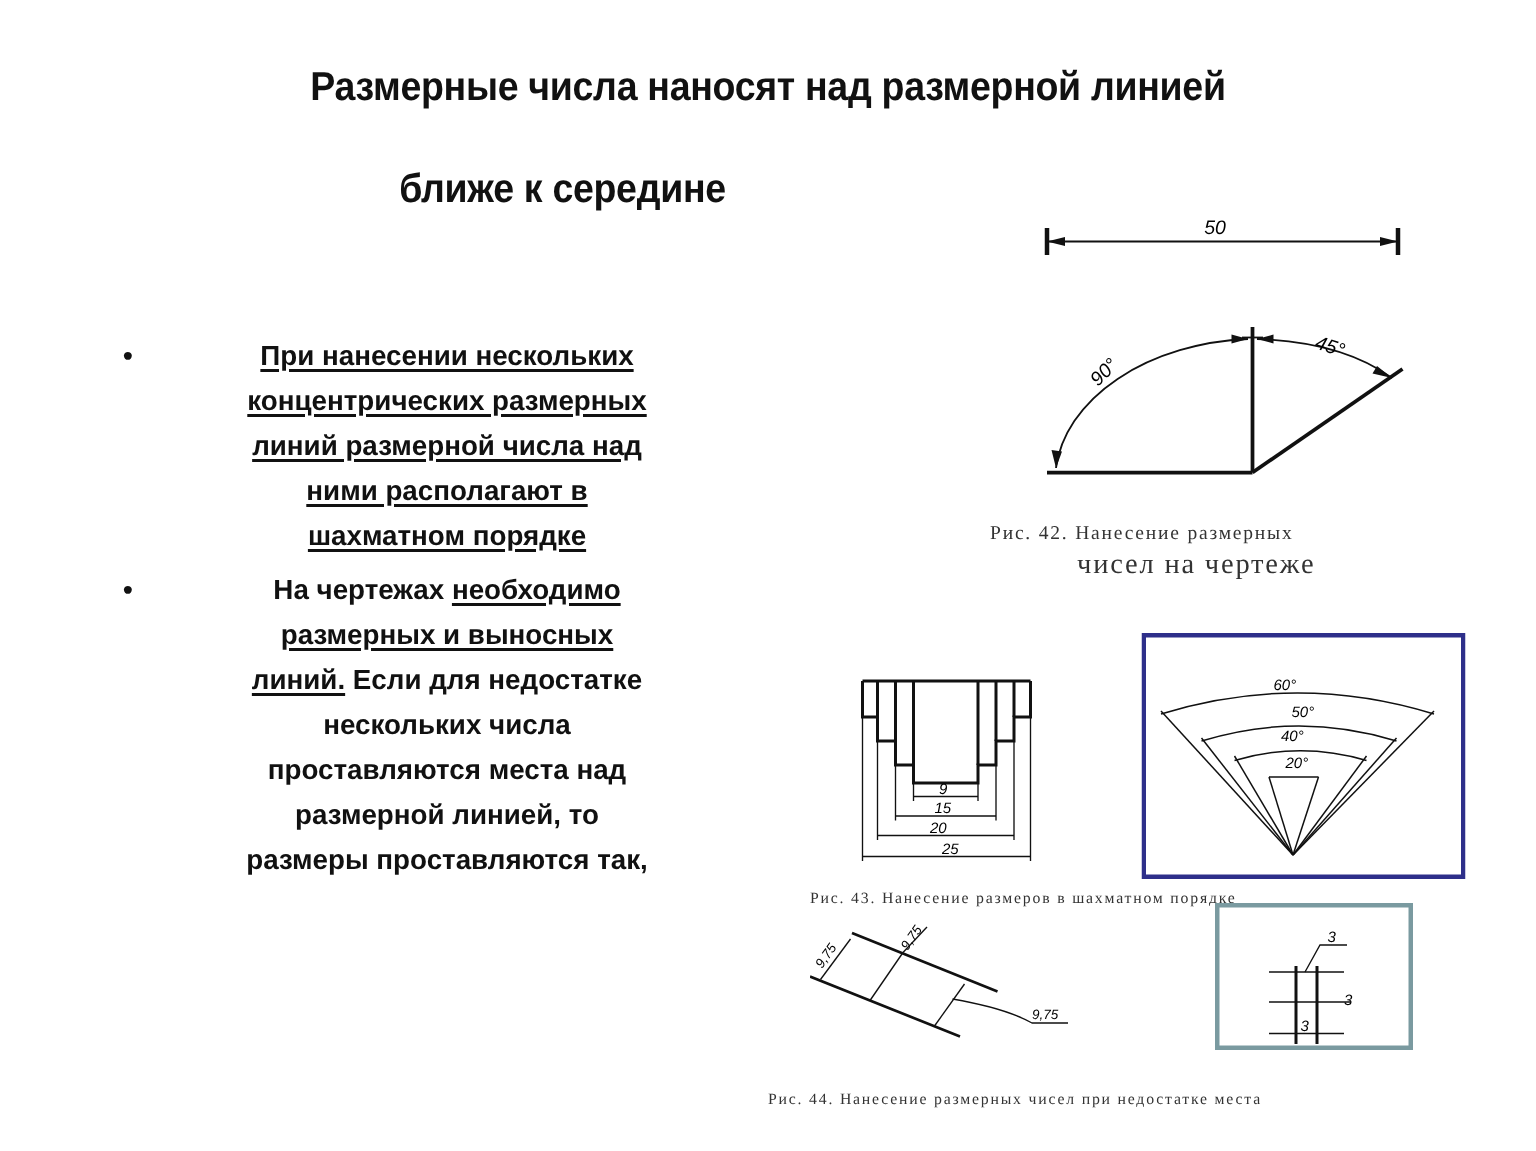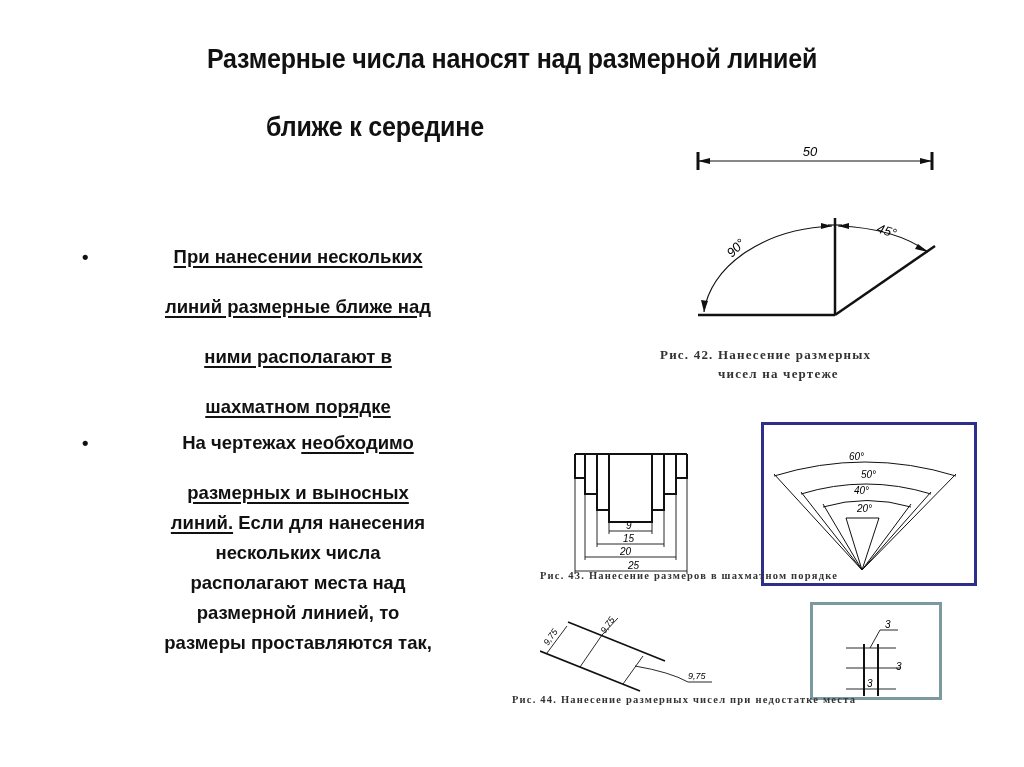--- a/index.html
+++ b/index.html
@@ -3,47 +3,48 @@
 <meta charset="utf-8">
 <style>
   html, body { margin: 0; padding: 0; background: #ffffff; }
   body { width: 1024px; height: 767px; position: relative; overflow: hidden; font-family: "Liberation Sans", sans-serif; color: #111; }
   .title { position: absolute; left: 0; width: 1024px; text-align: center; font-weight: bold; font-size: 25px; letter-spacing: -0.2px; transform: scaleY(1.08); }
   .title.l1 { top: 44px; }
   .title.l2 { top: 112px; left: 0; width: 750px; }
   .bullets { position: absolute; left: 80px; top: 222px; width: 420px; font-weight: bold; font-size: 18.5px; line-height: 30px; }
   .bullet { position: relative; text-align: center; padding-left: 30px; padding-right: 14px; }
   .bullet .dot { position: absolute; left: 2px; top: 0; }
-  .u { text-decoration: underline; text-decoration-thickness: 2px; text-underline-offset: 3px; margin-top: 20px; }
+  .u { text-decoration: underline; text-decoration-thickness: 2px; text-underline-offset: 3px; }
   .b2 { margin-top: 6px; }
   svg text { font-family: "Liberation Sans", sans-serif; }
-  .cap { position: absolute; font-family: "Liberation Serif", serif; font-weight: bold; color: #333; letter-spacing: 1.2px; }
+  .cap { position: absolute; font-family: "Liberation Serif", serif; font-weight: normal; color: #333; letter-spacing: 1.2px; }
   .fig { position: absolute; }
 </style>
 </head>
 <body>
 
 <div class="title l1">Размерные числа наносят над размерной линией</div>
 <div class="title l2">ближе к середине</div>
 
 <div class="bullets">
   <div class="bullet b1">
     <span class="dot">•</span>
     <div class="u">При нанесении нескольких</div>
-    <div class="u">линий размерные ближе над</div>
+    <div class="u">концентрических размерных</div>
+    <div class="u">линий размерной числа над</div>
     <div class="u">ними располагают в</div>
     <div class="u">шахматном порядке</div>
   </div>
   <div class="bullet b2">
     <span class="dot">•</span>
     <div><span>На чертежах </span><span class="u">необходимо</span></div>
     <div class="u">размерных и выносных</div>
-    <div><span class="u">линий.</span><span> Если для нанесения</span></div>
+    <div><span class="u">линий.</span><span> Если для недостатке</span></div>
     <div>нескольких числа</div>
-    <div>располагают места над</div>
+    <div>проставляются места над</div>
     <div>размерной линией, то</div>
     <div>размеры проставляются так,</div>
   </div>
 </div>
 
 <svg class="fig" style="left:680px;top:140px" width="280" height="180" viewBox="0 0 280 180">
 
   <line x1="18" y1="12" x2="18" y2="30" stroke="#111" stroke-width="3"></line>
   <line x1="252" y1="12" x2="252" y2="30" stroke="#111" stroke-width="3"></line>
   <line x1="18" y1="21" x2="252" y2="21" stroke="#111" stroke-width="1.2"></line>
@@ -58,21 +59,21 @@
   <path d="M 24 172 A 137 95 0 0 1 152 86" fill="none" stroke="#111" stroke-width="1.2"></path>
   <path d="M 158 86 Q 215 88 248 112" fill="none" stroke="#111" stroke-width="1.2"></path>
   <polygon points="24,172 21,160 28,161" fill="#111"></polygon>
   <polygon points="152,86 141,83 141,89" fill="#111"></polygon>
   <polygon points="158,86 169,83 169,89" fill="#111"></polygon>
   <polygon points="248,112 238,104 235,109" fill="#111"></polygon>
   <text x="52" y="118" font-size="13" font-style="italic" transform="rotate(-45 52 118)">90°</text>
   <text x="196" y="92" font-size="13" font-style="italic" transform="rotate(18 196 92)">45°</text>
 </svg>
 <div class="cap" style="left:660px;top:347px;font-size:13px;">Рис. 42. Нанесение размерных</div>
-<div class="cap" style="left:718px;top:366px;font-size:13px;">чисел на чертеже</div>
+<div class="cap" style="left:718px;top:366px;font-size:19px;">чисел на чертеже</div>
 
 <svg class="fig" style="left:570px;top:450px" width="130" height="135" viewBox="0 0 130 135">
   <g fill="none" stroke="#111" stroke-width="2">
     <path d="M5 4 V28 H15 V44 H27 V60 H39 V72 H82 V60 H94 V44 H106 V28 H117 V4"></path>
     <line x1="5" y1="4" x2="117" y2="4"></line>
     <line x1="15" y1="4" x2="15" y2="28"></line>
     <line x1="27" y1="4" x2="27" y2="44"></line>
     <line x1="39" y1="4" x2="39" y2="60"></line>
     <line x1="82" y1="4" x2="82" y2="60"></line>
     <line x1="94" y1="4" x2="94" y2="44"></line>
@@ -112,21 +113,21 @@
     <path d="M 13 54 Q 104 26 195 54"></path>
     <path d="M 40 72 Q 105 52 170 72"></path>
     <path d="M 62 85 Q 106 72 150 85"></path>
     <line x1="85" y1="96" x2="118" y2="96"></line>
   </g>
   <text x="88" y="38" font-size="10" font-style="italic">60°</text>
   <text x="100" y="56" font-size="10" font-style="italic">50°</text>
   <text x="93" y="72" font-size="10" font-style="italic">40°</text>
   <text x="96" y="90" font-size="10" font-style="italic">20°</text>
 </svg>
-<div class="cap" style="left:540px;top:570px;font-size:10.5px;">Рис. 43. Нанесение размеров в шахматном порядке</div>
+<div class="cap" style="left:540px;top:594px;font-size:10.5px;">Рис. 43. Нанесение размеров в шахматном порядке</div>
 
 <svg class="fig" style="left:540px;top:616px" width="190" height="80" viewBox="0 0 190 80">
   <g stroke="#111" stroke-width="1.8">
     <line x1="0" y1="35" x2="100" y2="75"></line>
     <line x1="28" y1="6" x2="125" y2="45"></line>
   </g>
   <g stroke="#111" stroke-width="0.9" fill="none">
     <line x1="7" y1="37" x2="27" y2="10"></line>
     <line x1="40" y1="51" x2="62" y2="19"></line>
     <line x1="62" y1="19" x2="78" y2="2"></line>
@@ -147,13 +148,13 @@
   <g stroke="#111" stroke-width="0.9" fill="none">
     <line x1="36" y1="46" x2="86" y2="46"></line>
     <line x1="36" y1="66" x2="90" y2="66"></line>
     <line x1="36" y1="87" x2="86" y2="87"></line>
     <path d="M 60 46 L 70 28 H 88"></path>
   </g>
   <text x="75" y="26" font-size="10" font-style="italic">3</text>
   <text x="86" y="68" font-size="10" font-style="italic">3</text>
   <text x="57" y="85" font-size="10" font-style="italic">3</text>
 </svg>
-<div class="cap" style="left:512px;top:694px;font-size:10.5px;">Рис. 44. Нанесение размерных чисел при недостатке места</div>
+<div class="cap" style="left:512px;top:728px;font-size:10.5px;">Рис. 44. Нанесение размерных чисел при недостатке места</div>
 
 </body></html>

